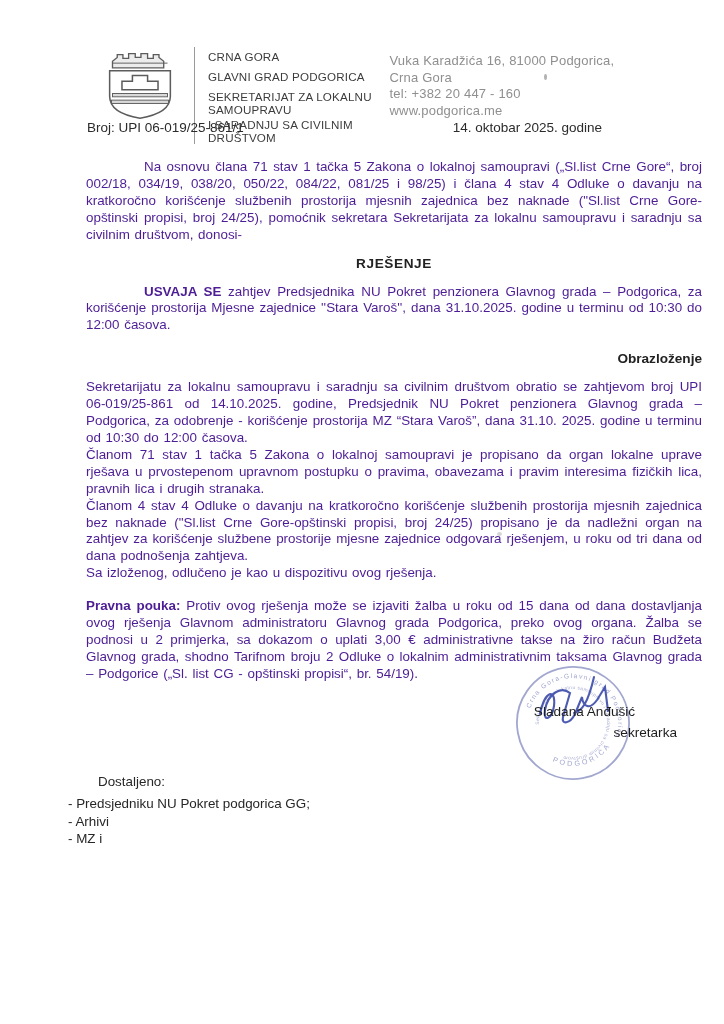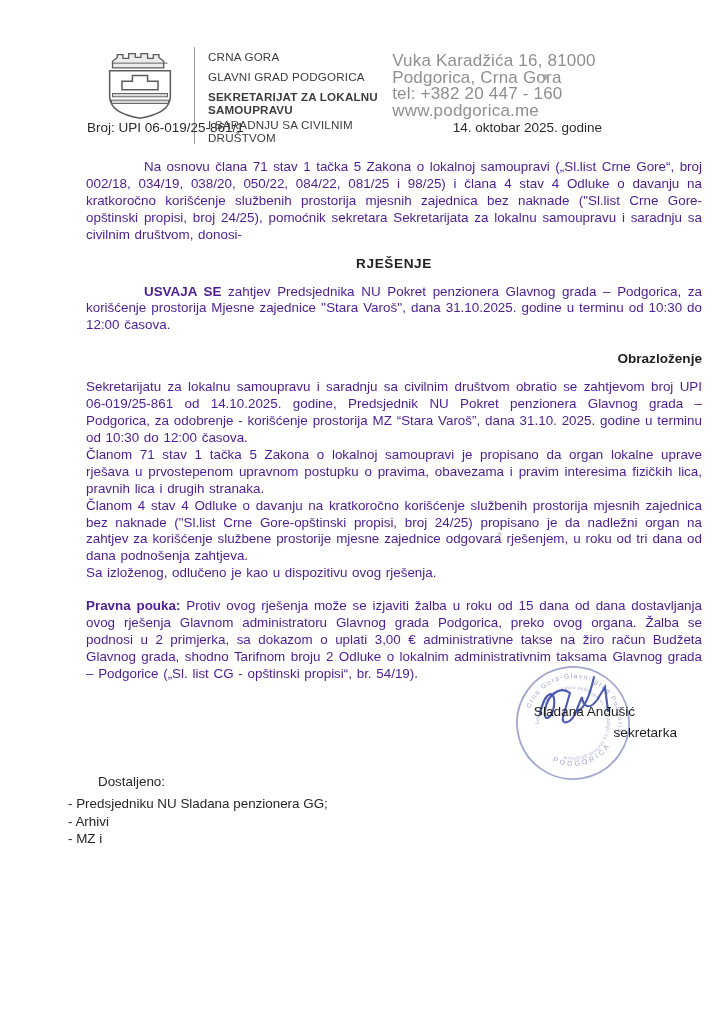--- a/index.html
+++ b/index.html
@@ -11,23 +11,23 @@
   .page{position:relative;width:656px;height:1024px;background:#fff;margin-top:32px;}
 
   
   .letterhead{position:absolute;left:97px;top:15px;right:24px;display:flex;justify-content:space-between;}
   .lh-left{display:flex;align-items:flex-start;}
   .coa{width:86px;height:74px;flex:0 0 auto;}
   .org{border-left:1px solid #9a9a9a;margin-left:11px;padding-left:13px;padding-top:3px;}
   .org-line{font-size:11.6px;color:#3c3c3c;letter-spacing:.2px;line-height:13px;}
   .org-line.a{margin-bottom:7px;}
   .org-line.b{margin-bottom:7px;}
-  .org-line.c{margin-bottom:2px;font-weight:bold;}
+  .org-line.c{margin-bottom:2px;}
   .lh-right{width:300px;padding-top:6px;}
-  .contact-line{font-size:17px;color:#8f8f8f;line-height:16.5px;letter-spacing:.2px;}
+  .contact-line{font-size:13px;color:#8f8f8f;line-height:16.5px;letter-spacing:.2px;}
 
   
   .ref-row{position:absolute;left:87px;top:88px;right:54px;display:flex;justify-content:space-between;}
   .ref-row span{font-size:13.5px;color:#2b2b2b;}
 
   
   .doc-body{position:absolute;left:86px;top:118px;width:616px;}
   .para{font-size:13.4px;line-height:16.9px;text-align:justify;margin:0;color:#4c1d95;word-spacing:1px;}
   .indent{text-indent:58px;}
   .intro{margin-top:9px;}
@@ -132,21 +132,21 @@
       </g>
 
       <path d="M34,58 c5,-24 16,-26 14,-8 c-2,13 -11,17 -9,4 c3,-17 16,-24 25,-17 l-7,24 c-2,8 7,7 12,-3 l7,-17 c1,10 8,13 15,3 l8,-13 l3,24 m-14,-34 c-6,26 -12,34 -20,36" fill="none" stroke="#3a49a8" stroke-width="2.1" stroke-linecap="round" opacity="0.9"></path>
     </svg>
     <div class="sig-name">Sladana Anđušić</div>
     <div class="sig-role">sekretarka</div>
   </div>
 
   <div class="distribution">
     <div class="dist-title">Dostaljeno:</div>
-    <div class="dist-item">- Predsjedniku NU Sladana penzionera GG;</div>
+    <div class="dist-item">- Predsjedniku NU Pokret podgorica GG;</div>
     <div class="dist-item">- Arhivi</div>
     <div class="dist-item">- MZ i</div>
   </div>
 
   <div class="speck speck1"></div>
   <div class="speck speck2"></div>
 
 </div>
 
 </body></html>

